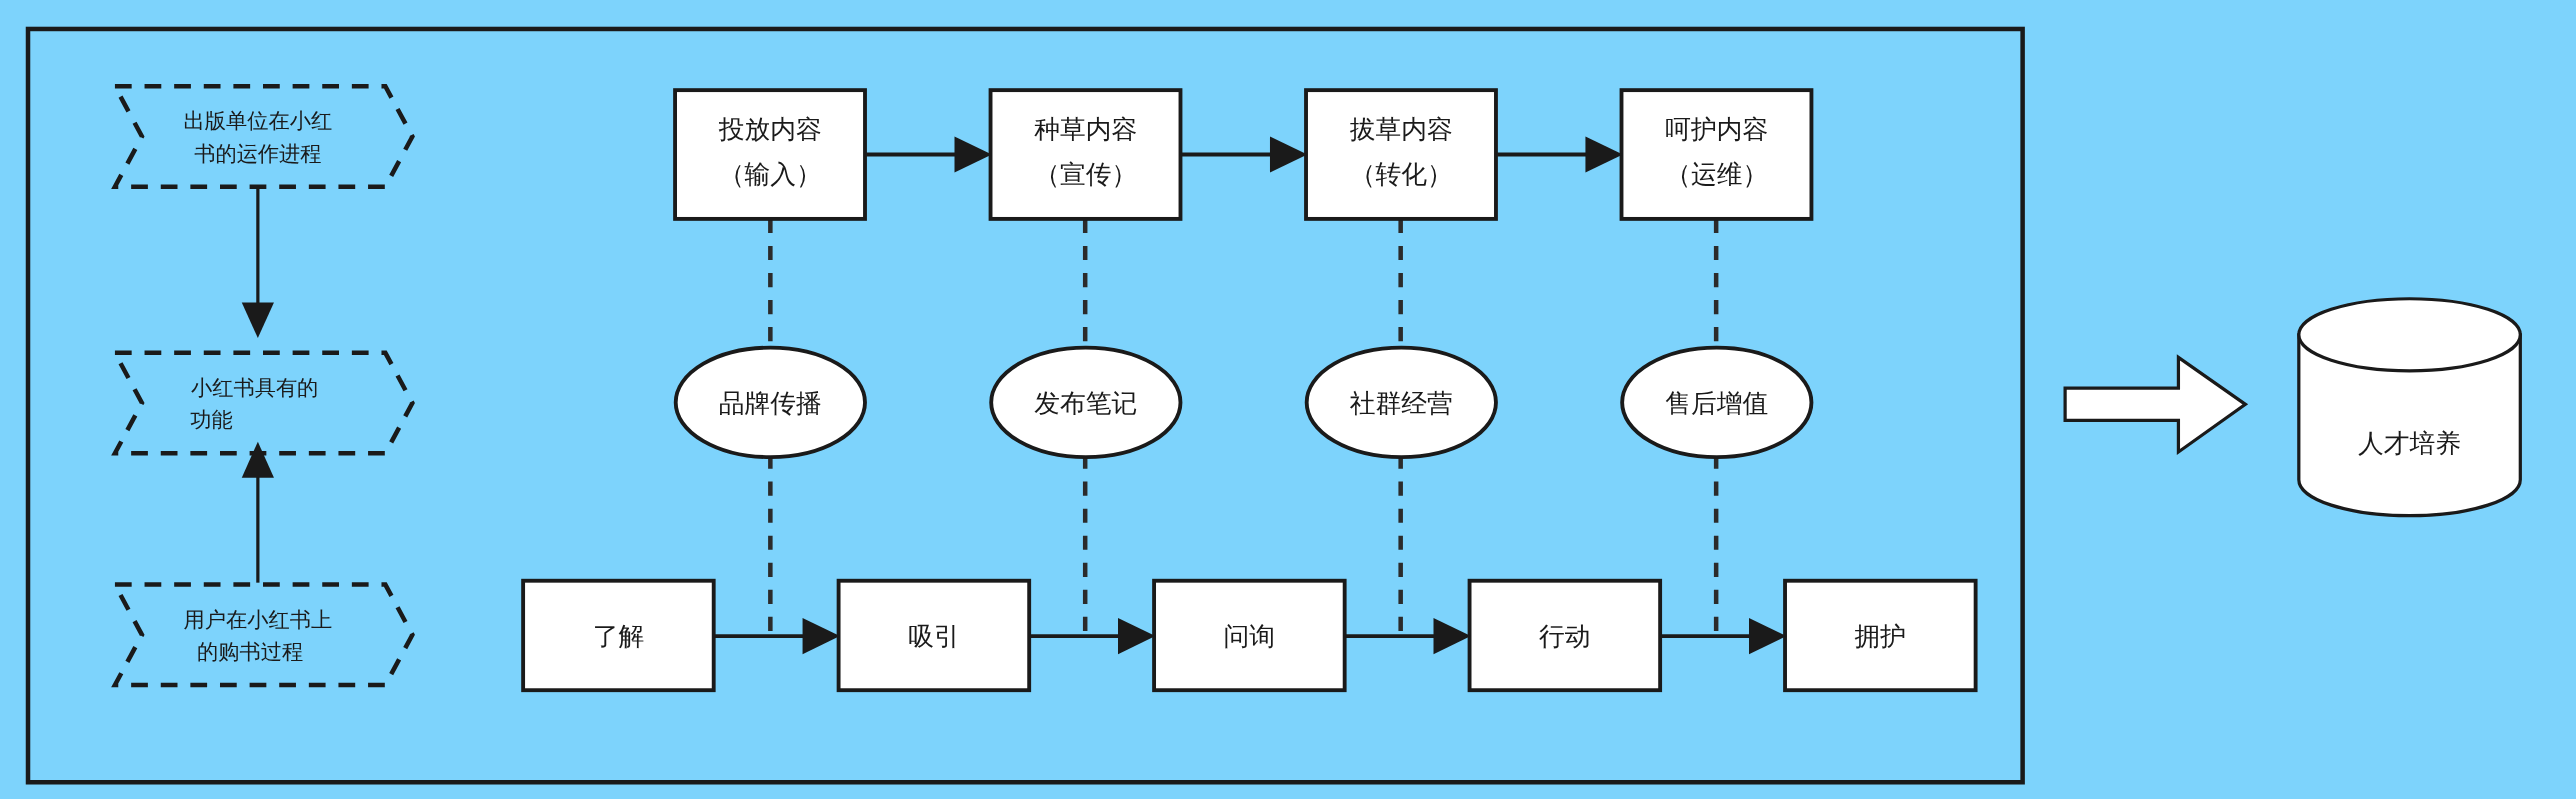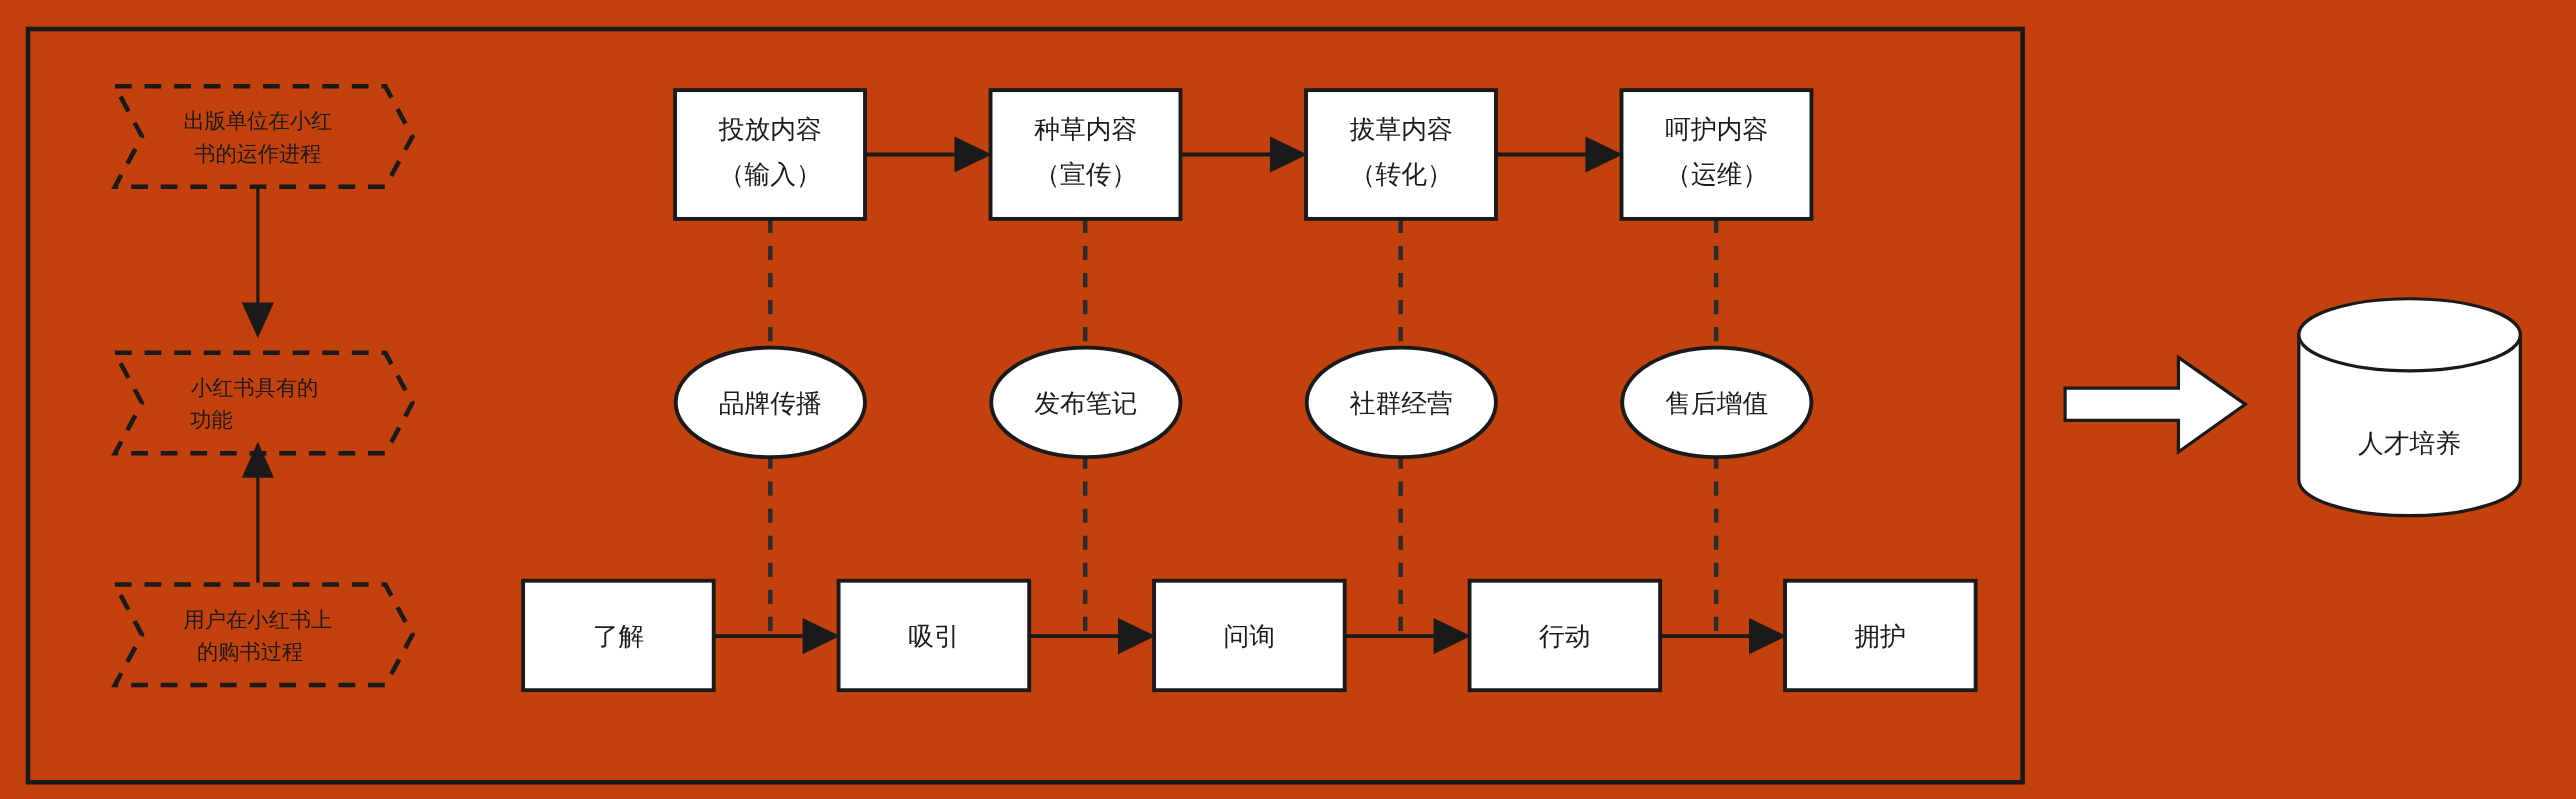--- a/index.html
+++ b/index.html
@@ -7,21 +7,21 @@
     padding: 0;
     background: #ffffff;
   }
   body {
     font-family: "DejaVu Sans", "Liberation Sans", sans-serif;
   }
   #canvas {
     position: relative;
     width: 2576px;
     height: 799px;
-    background: #c2410c;
+    background: #7dd3fc;
     overflow: hidden;
   }
   #diagram-svg {
     position: absolute;
     top: 0;
     left: 0;
     width: 2576px;
     height: 799px;
   }
   .shape-text {

